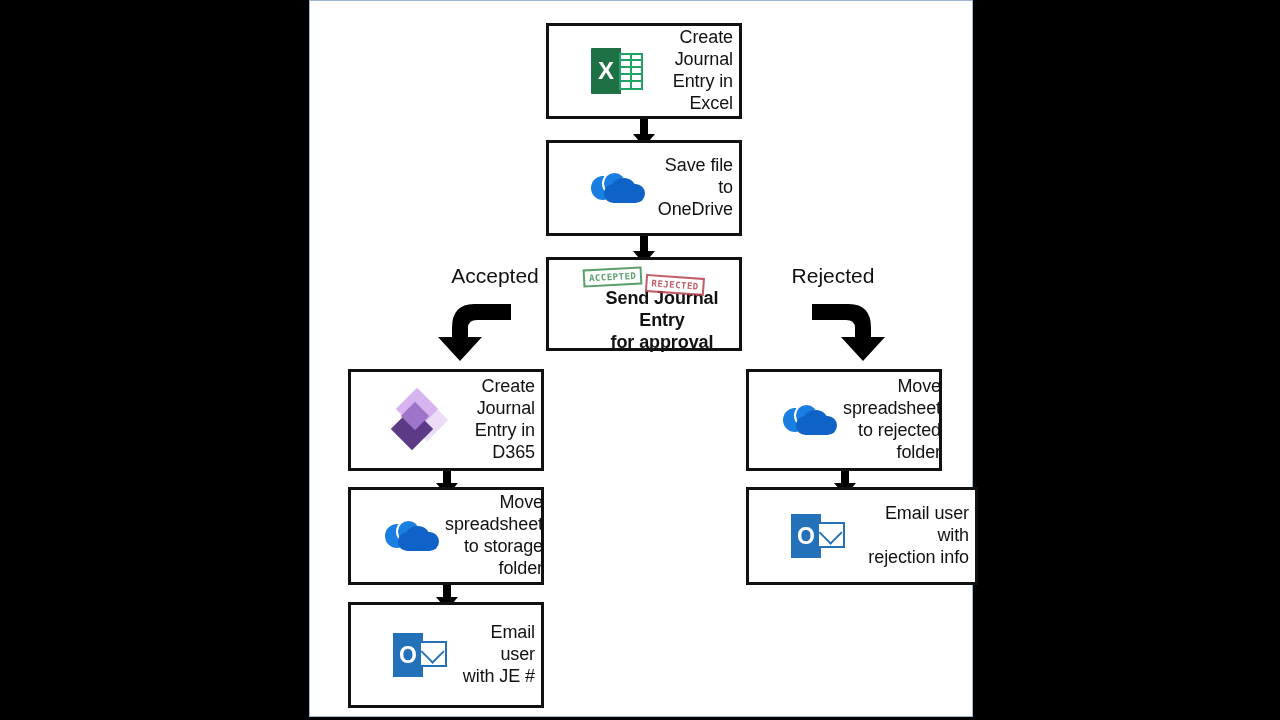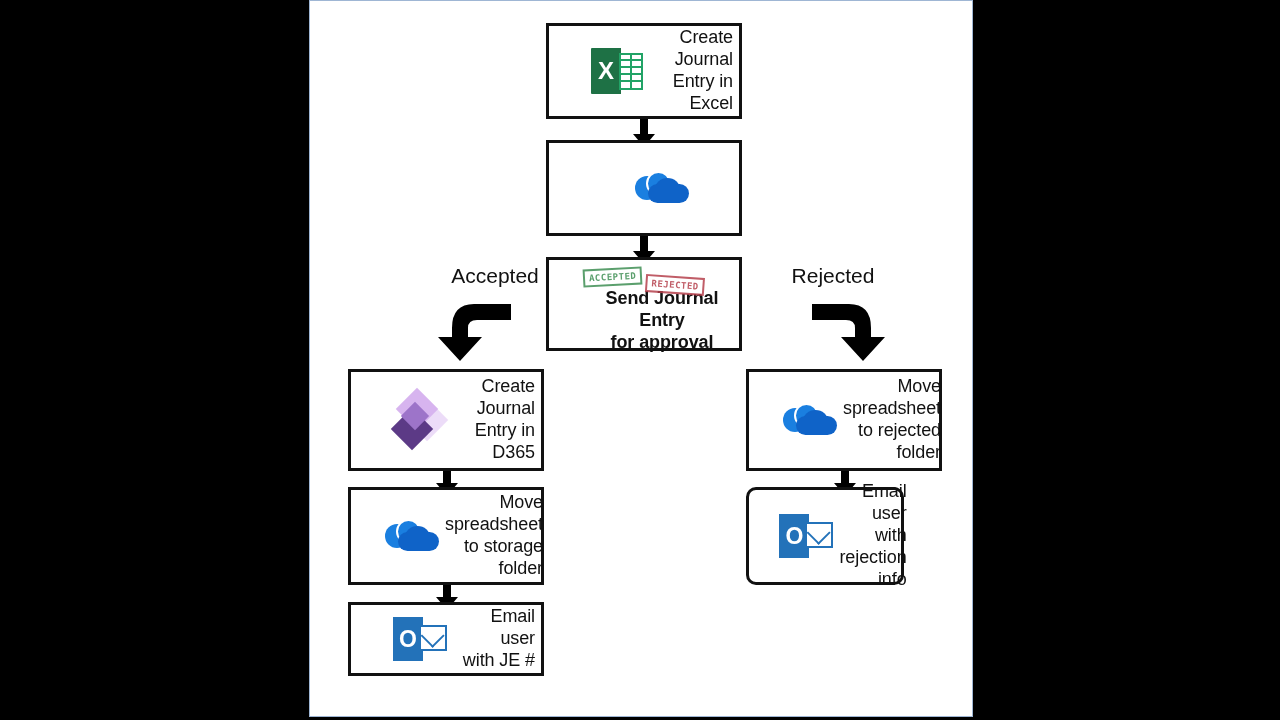--- a/index.html
+++ b/index.html
@@ -337,20 +337,22 @@
     <div class="node" style="left:236px; top:139px; width:196px; height:96px;">
       <div class="node-inner">
         <div class="icon-wrap">
           <div class="onedrive-icon">
             <div class="c-small"></div>
             <div class="c-mid"></div>
             <div class="c-bump"></div>
             <div class="c-body"></div>
           </div>
         </div>
+        <div class="node-label">Save file
+to OneDrive</div>
       </div>
     </div>
 
     <div class="arrow-down" style="left:323px; top:235px; height:28px;">
       <div class="shaft" style="height:16px;"></div>
       <div class="head" style="top:15px;"></div>
     </div>
 
     <div class="node approval-node" style="left:236px; top:256px; width:196px; height:94px;">
       <div class="stamps">
@@ -435,21 +437,21 @@
 spreadsheet
 to storage folder</div>
       </div>
     </div>
 
     <div class="arrow-down" style="left:126px; top:584px; height:26px;">
       <div class="shaft" style="height:13px;"></div>
       <div class="head" style="top:12px;"></div>
     </div>
 
-    <div class="node" style="left:38px; top:601px; width:196px; height:74px;">
+    <div class="node" style="left:38px; top:601px; width:196px; height:106px;">
       <div class="node-inner">
         <div class="icon-wrap">
           <div class="outlook-icon">
             <div class="o-panel"></div>
             <div class="o-env"></div>
           </div>
         </div>
         <div class="node-label">Email user
 with JE #</div>
       </div>
@@ -469,21 +471,21 @@
 spreadsheet
 to rejected folder</div>
       </div>
     </div>
 
     <div class="arrow-down" style="left:524px; top:470px; height:26px;">
       <div class="shaft" style="height:13px;"></div>
       <div class="head" style="top:12px;"></div>
     </div>
 
-    <div class="node" style="left:436px; top:486px; width:158px; height:98px;border-radius:10px;">
+    <div class="node" style="left:436px; top:486px; width:232px; height:98px;">
       <div class="node-inner">
         <div class="icon-wrap">
           <div class="outlook-icon">
             <div class="o-panel"></div>
             <div class="o-env"></div>
           </div>
         </div>
         <div class="node-label">Email user with
 rejection info</div>
       </div>

